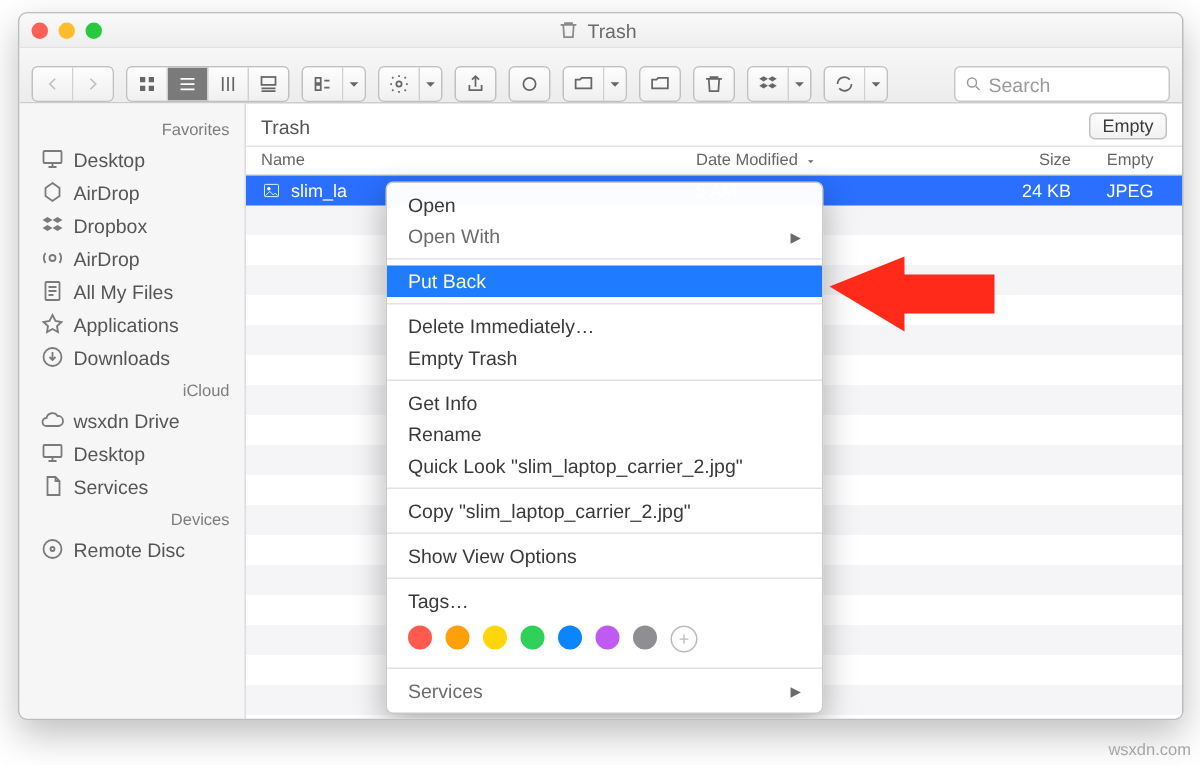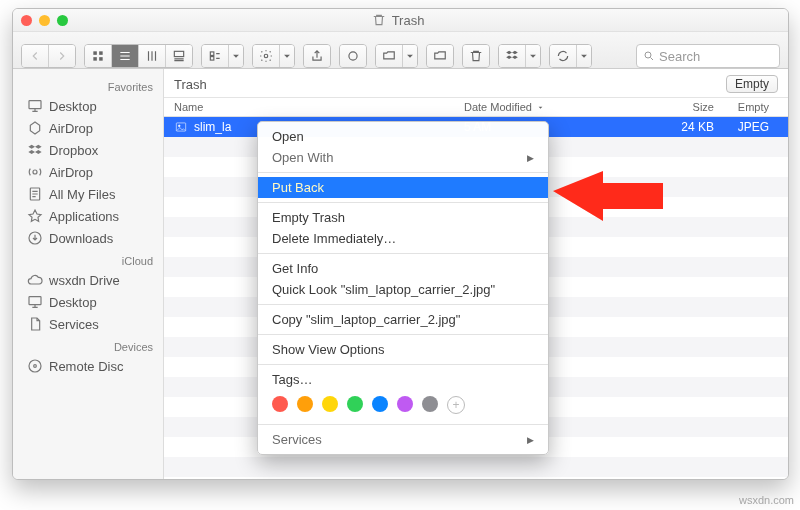--- a/index.html
+++ b/index.html
@@ -539,28 +539,31 @@
       </div>
     <div class="ctx-item arrow-right">
         <span>Open With</span>
       </div>
     <div class="ctx-sep"></div>
     <div class="ctx-item hilite">
         <span>Put Back</span>
       </div>
     <div class="ctx-sep"></div>
     <div class="ctx-item">
+        <span>Delete Immediately…</span>
+      </div>
+    <div class="ctx-item">
         <span>Empty Trash</span>
       </div>
-    <div class="ctx-item">
-        <span>Delete Immediately…</span>
-      </div>
     <div class="ctx-sep"></div>
     <div class="ctx-item">
         <span>Get Info</span>
+      </div>
+    <div class="ctx-item">
+        <span>Rename</span>
       </div>
     <div class="ctx-item">
         <span>Quick Look "slim_laptop_carrier_2.jpg"</span>
       </div>
     <div class="ctx-sep"></div>
     <div class="ctx-item">
         <span>Copy "slim_laptop_carrier_2.jpg"</span>
       </div>
     <div class="ctx-sep"></div>
     <div class="ctx-item">

